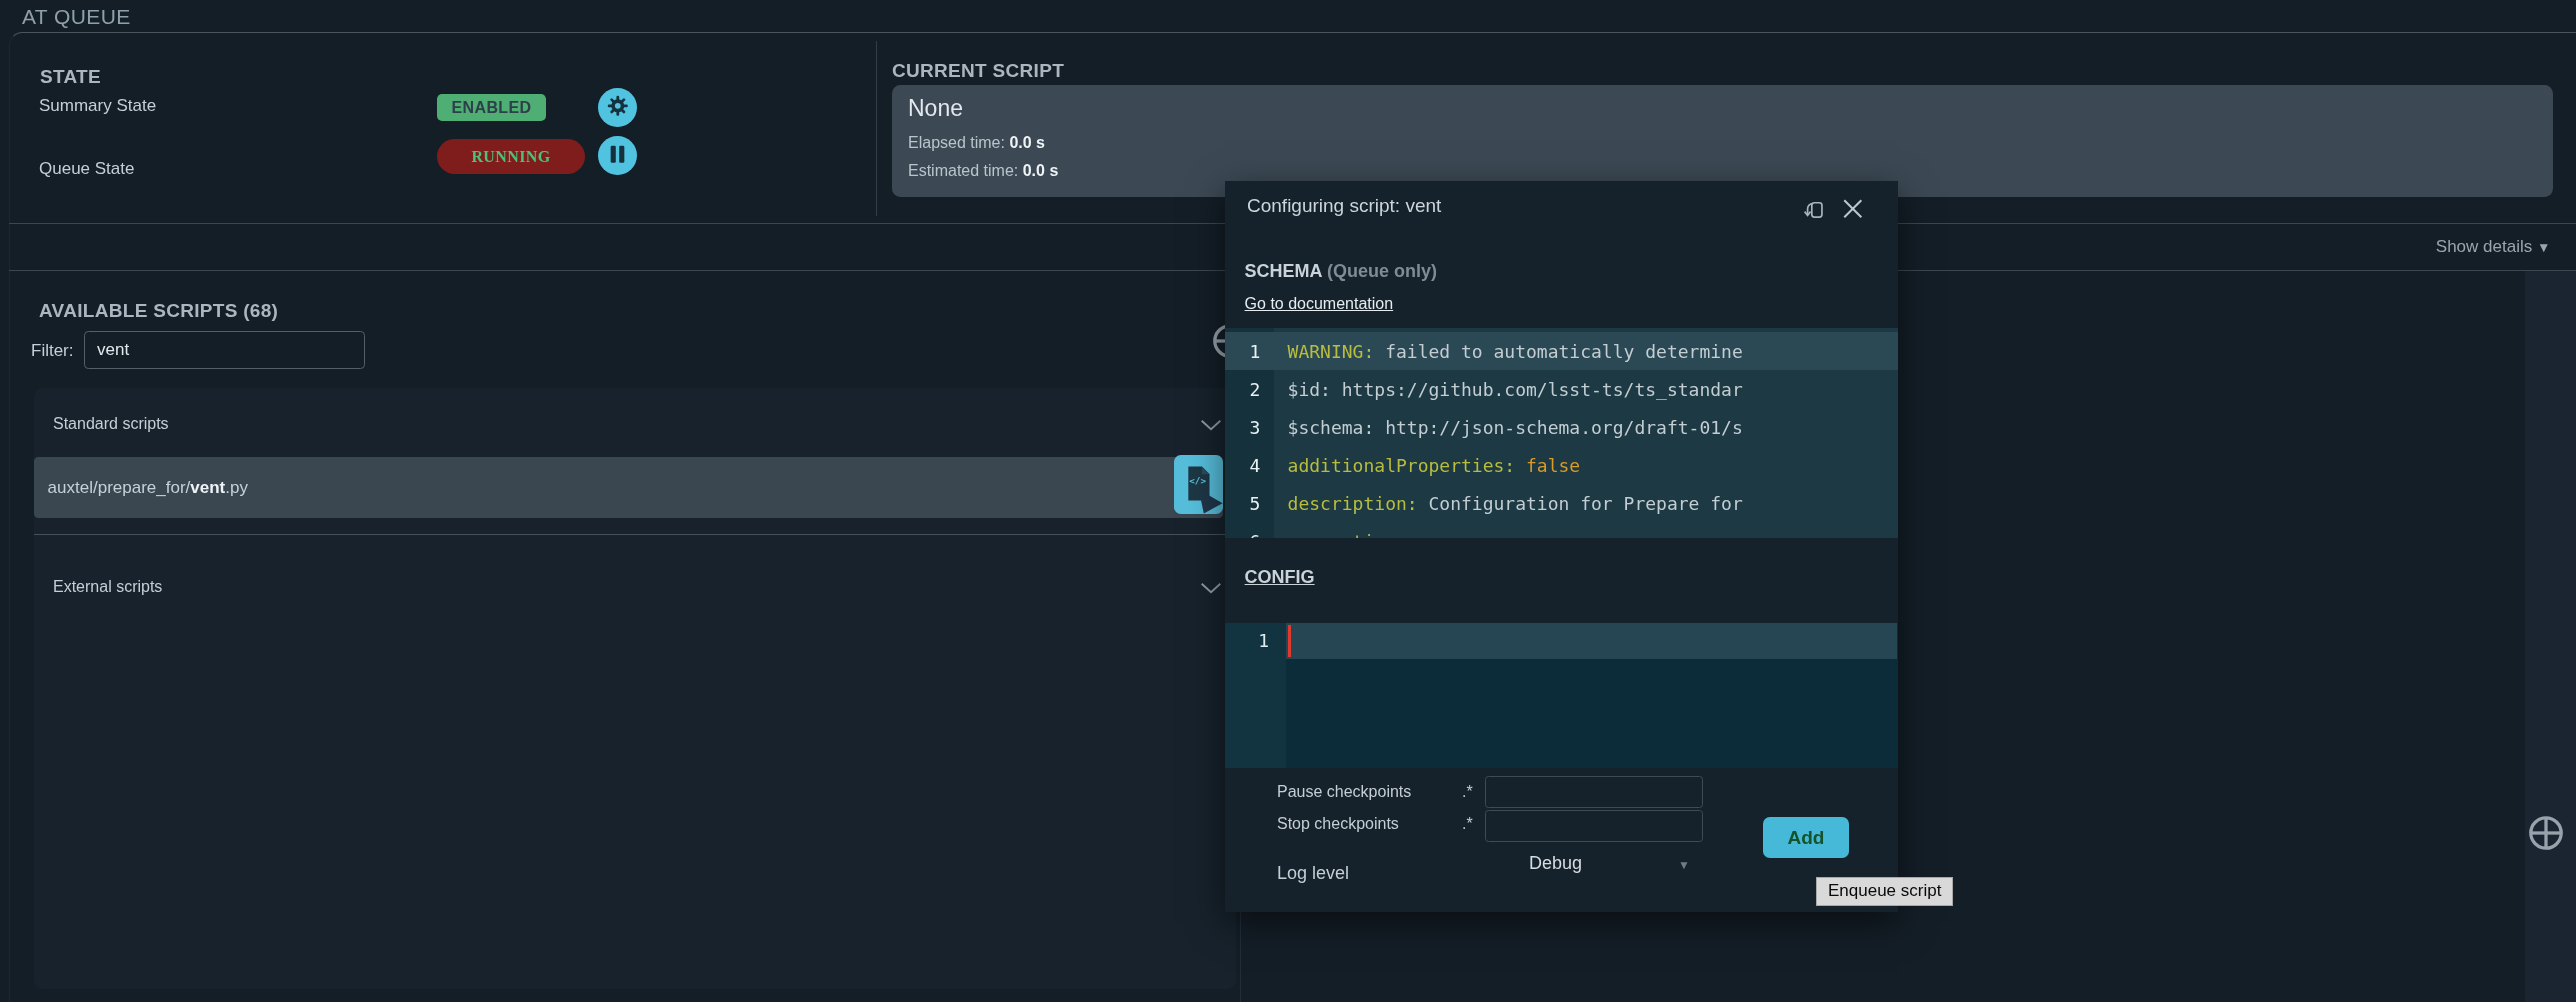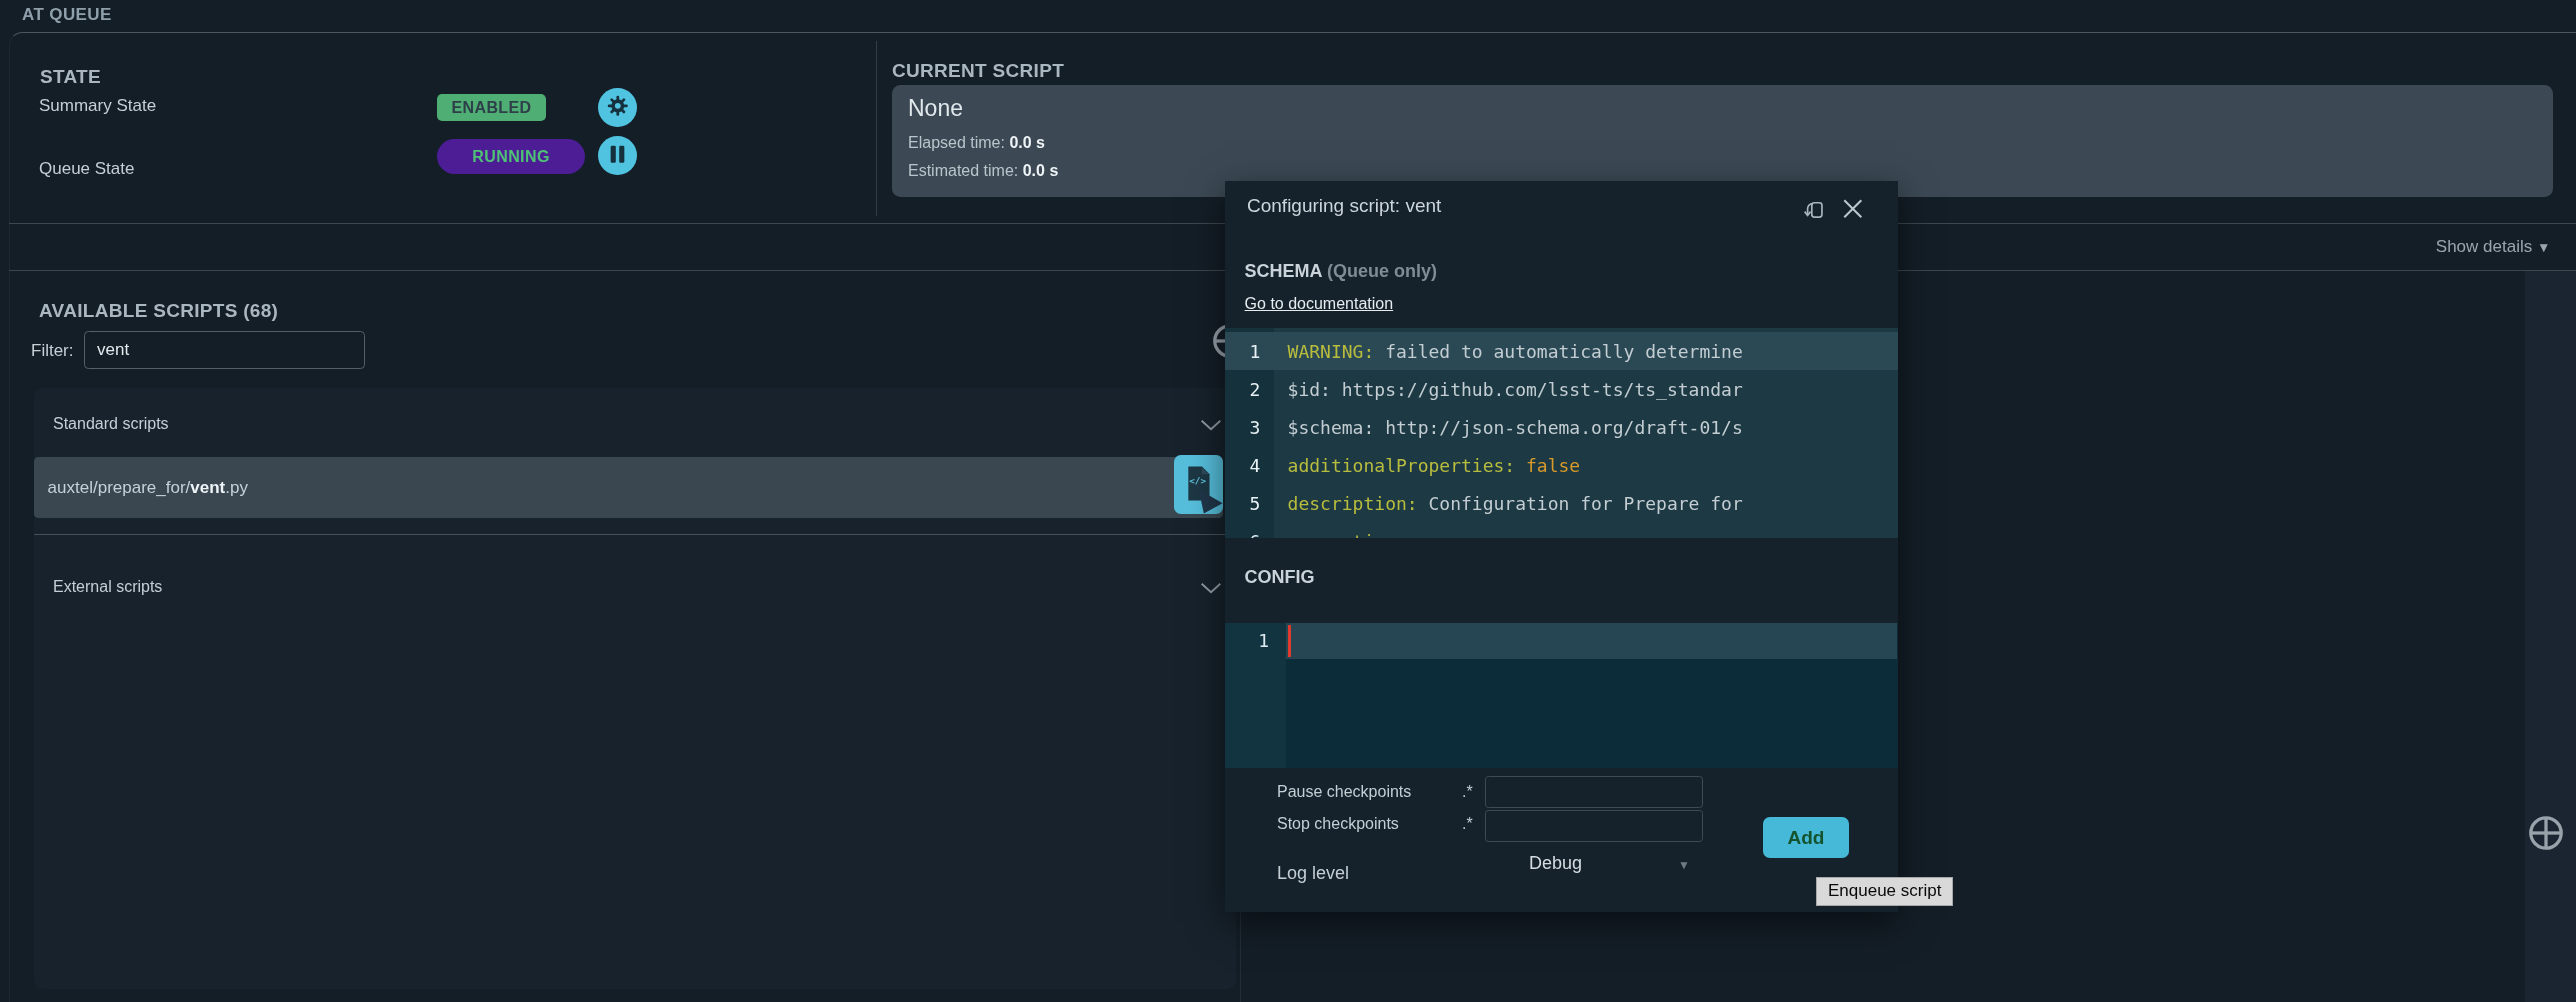--- a/index.html
+++ b/index.html
@@ -27,22 +27,22 @@
   }
 
   
   .badge-enabled {
     position:absolute; display:flex; align-items:center; justify-content:center;
     background:#4fae73; color:#2e3f4a; font-weight:bold; font-size:16px;
     letter-spacing:0.4px; border-radius:5.1px;
   }
   .badge-running {
     position:absolute; display:flex; align-items:center; justify-content:center;
-    background:#4c1d95; color:#4fc177; font-weight:bold; font-size:16px;
-    letter-spacing:0.4px; border-radius:18px;
+    background:#7f1d1d; color:#4fc177; font-weight:bold; font-size:16px;
+    letter-spacing:0.4px; border-radius:18px;font-family:Liberation Serif, serif;
   }
   .circle-btn {
     position:absolute; width:39px; height:39px; border-radius:50%;
     background:#4fc3e0; display:flex; align-items:center; justify-content:center;
     cursor:pointer;
   }
 
   
   .cs-card { position:absolute; left:892px; top:85px; width:1661px; height:112px;
     background:#3c4954; border-radius:8.5px; }
@@ -134,21 +134,21 @@
 
   .circle-plus { position:absolute; z-index:5; }
 
   .cursor-arrow { position:absolute; left:1197px; top:486px; z-index:10; }
 </style>
 </head>
 <body>
 
 <div id="screen">
 
-  <div class="abs" style="left:22px; top:5.1px; font-size:17px; font-weight:bold; color:#8fa0ab; letter-spacing:0.4px;">AT QUEUE</div>
+  <div class="abs" style="left:22px; top:5.1px; font-size:21px; font-weight:normal; color:#8fa0ab; letter-spacing:0.4px;">AT QUEUE</div>
   <div class="panel-outline"></div>
 
   <div class="abs sec-title" style="left:40px; top:66px;">STATE</div>
 
   <div class="abs label" style="left:39px; top:96px;">Summary State</div>
   <div class="badge-enabled" style="left:437px; top:94px; width:109px; height:27px;">ENABLED</div>
   <div class="circle-btn" style="left:598px; top:88px;">
     <span>
       <svg width="25.6" height="25.6" viewBox="0 0 24 24">
         <g fill="#14313d">
@@ -299,21 +299,21 @@
       <div class="ed-row">
         <span class="ed-num">5</span>
         <span class="ed-code"><span class="tok-key">description:</span><span class="tok-plain"> Configuration for Prepare for</span></span>
       </div>
       <div class="ed-row">
         <span class="ed-num"><span>6</span></span>
         <span class="ed-code"><span class="tok-key">properties:</span></span>
       </div>
     </div>
 
-    <div class="abs" style="left:19.6px; top:386px; font-size:18px; font-weight:bold; color:#c9d3d9;">CONFIG</div>
+    <div class="abs" style="left:19.6px; top:386px; font-size:18px; font-weight:bold; color:#c9d3d9;text-decoration:underline;">CONFIG</div>
 
     <div class="editor ed-config">
       <div class="ed-gutter-config"></div>
       <div class="cfg-active"></div>
       <div class="cfg-caret"></div>
       <div class="cfg-num">1</div>
     </div>
 
     <div class="field-label" style="top:602px;">Pause checkpoints</div>
     <div class="field-hint" style="top:602px;">.*</div>

